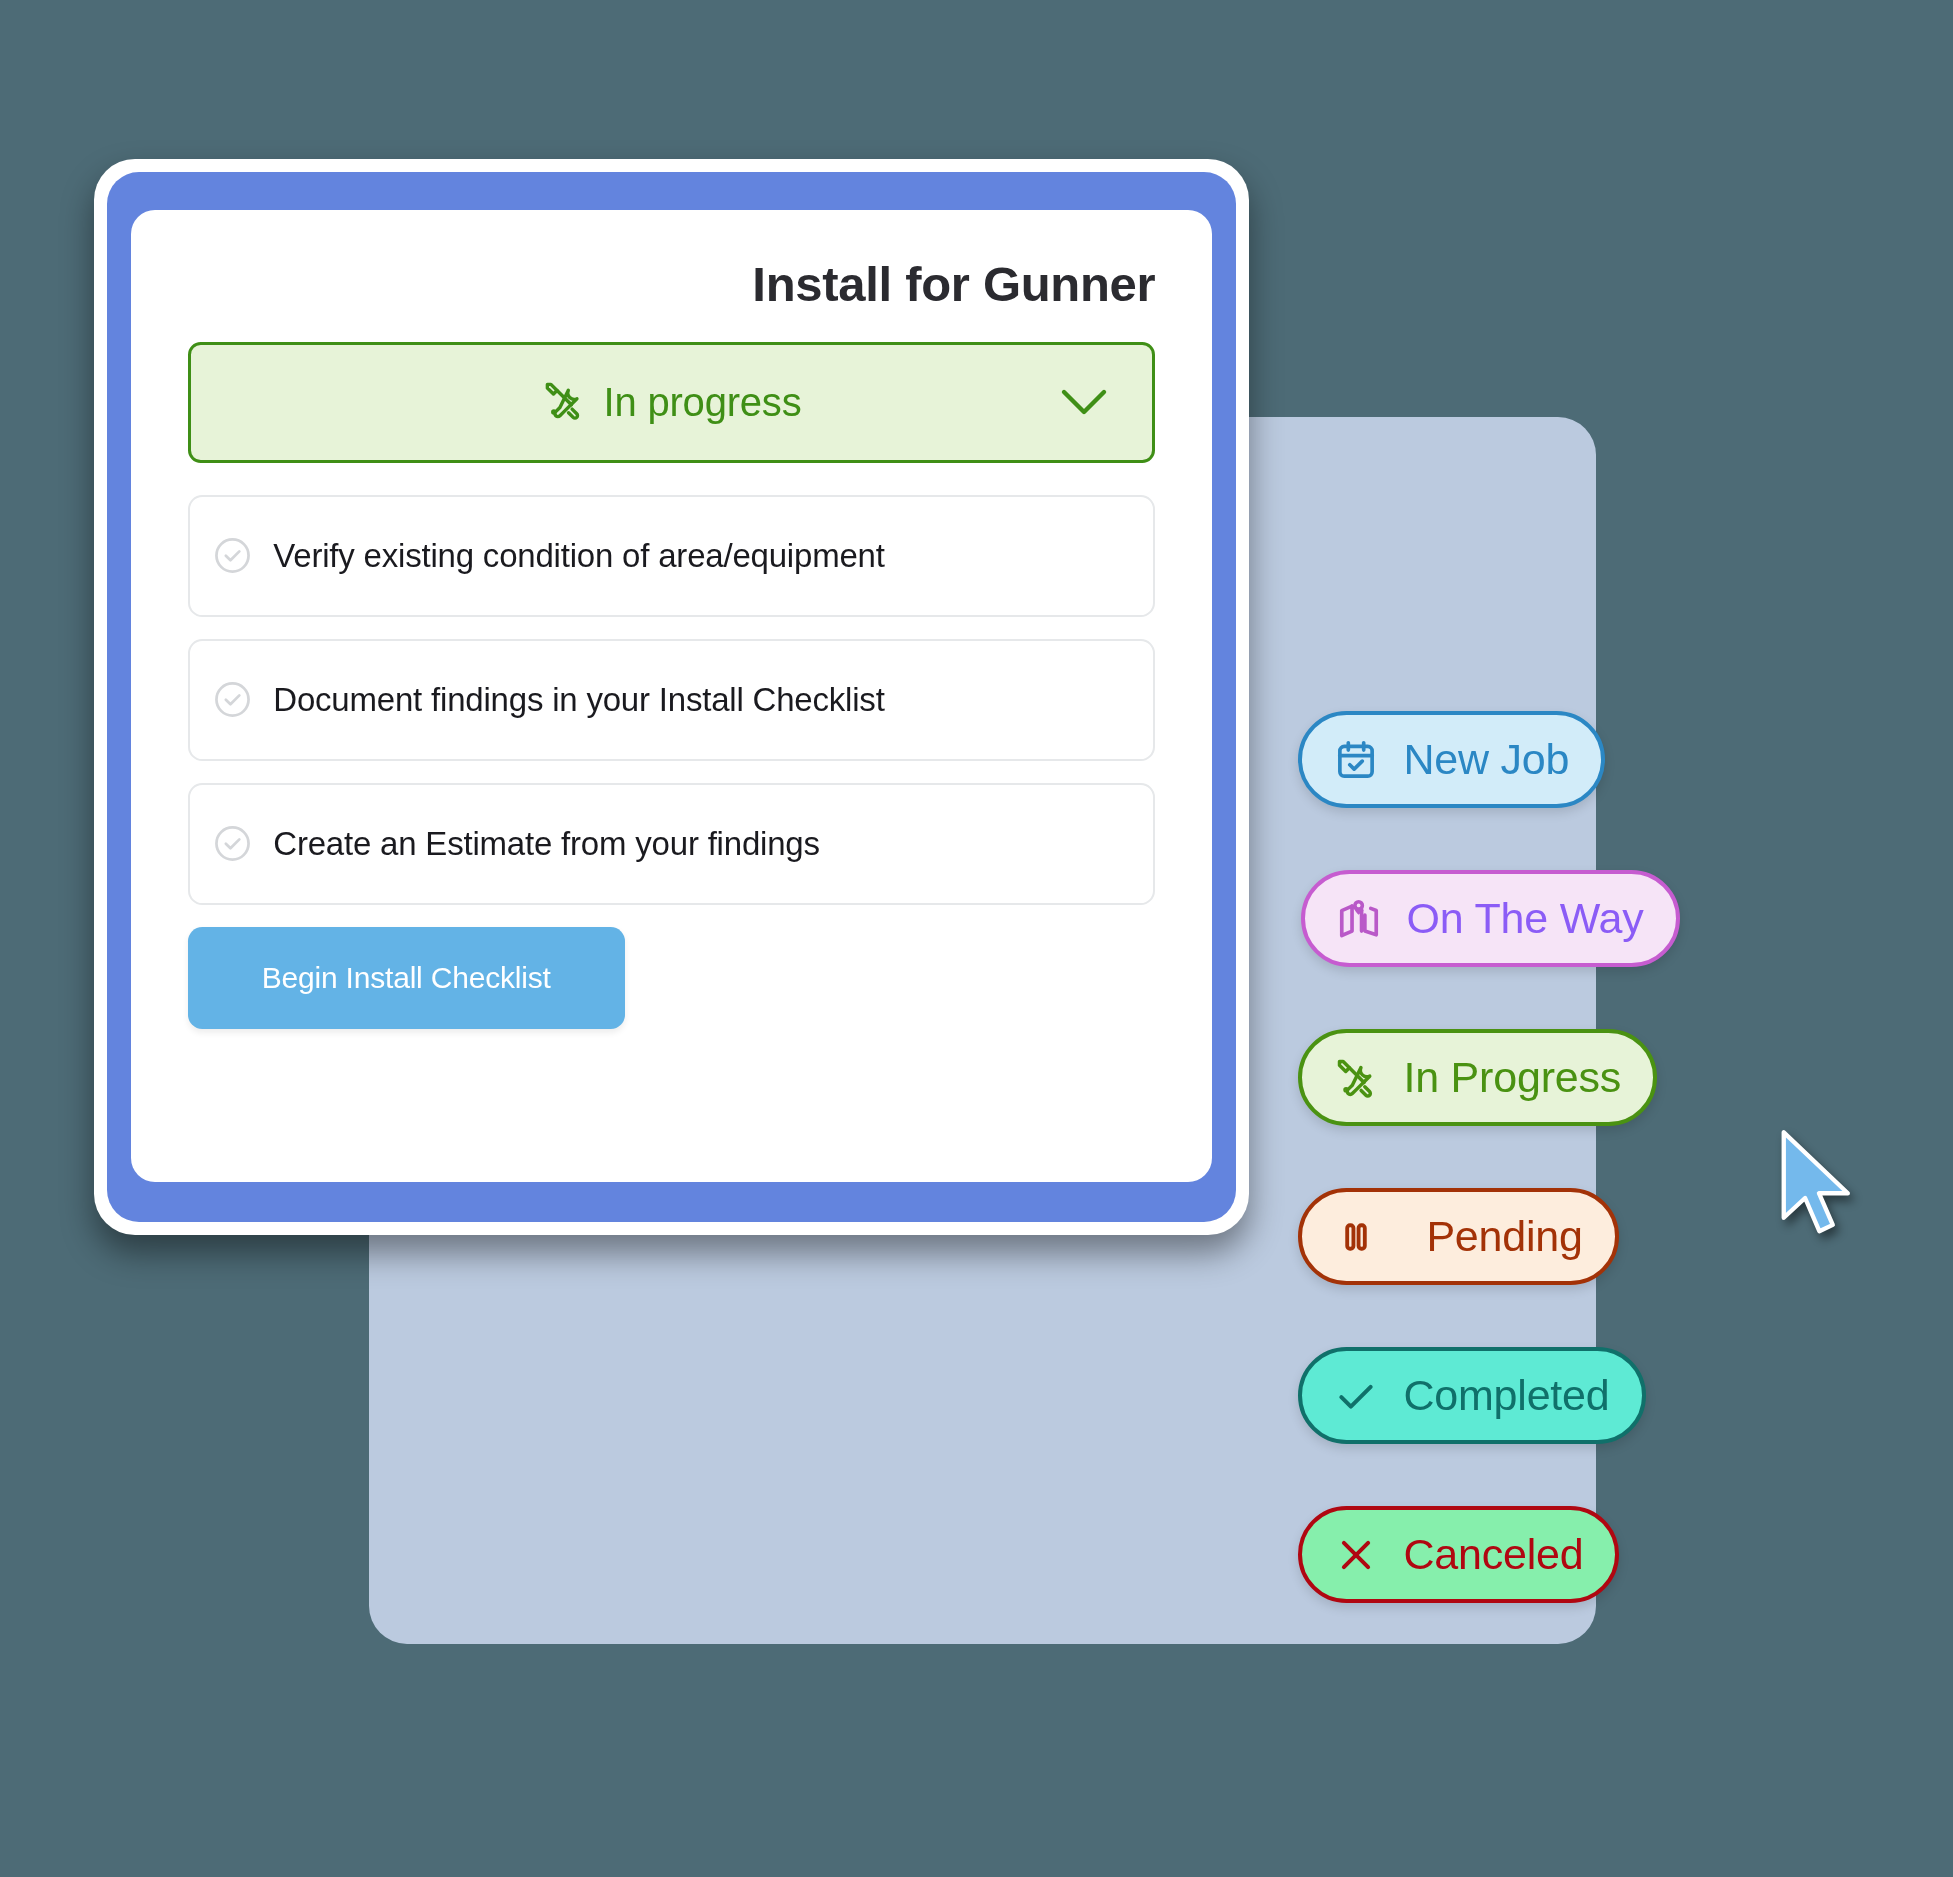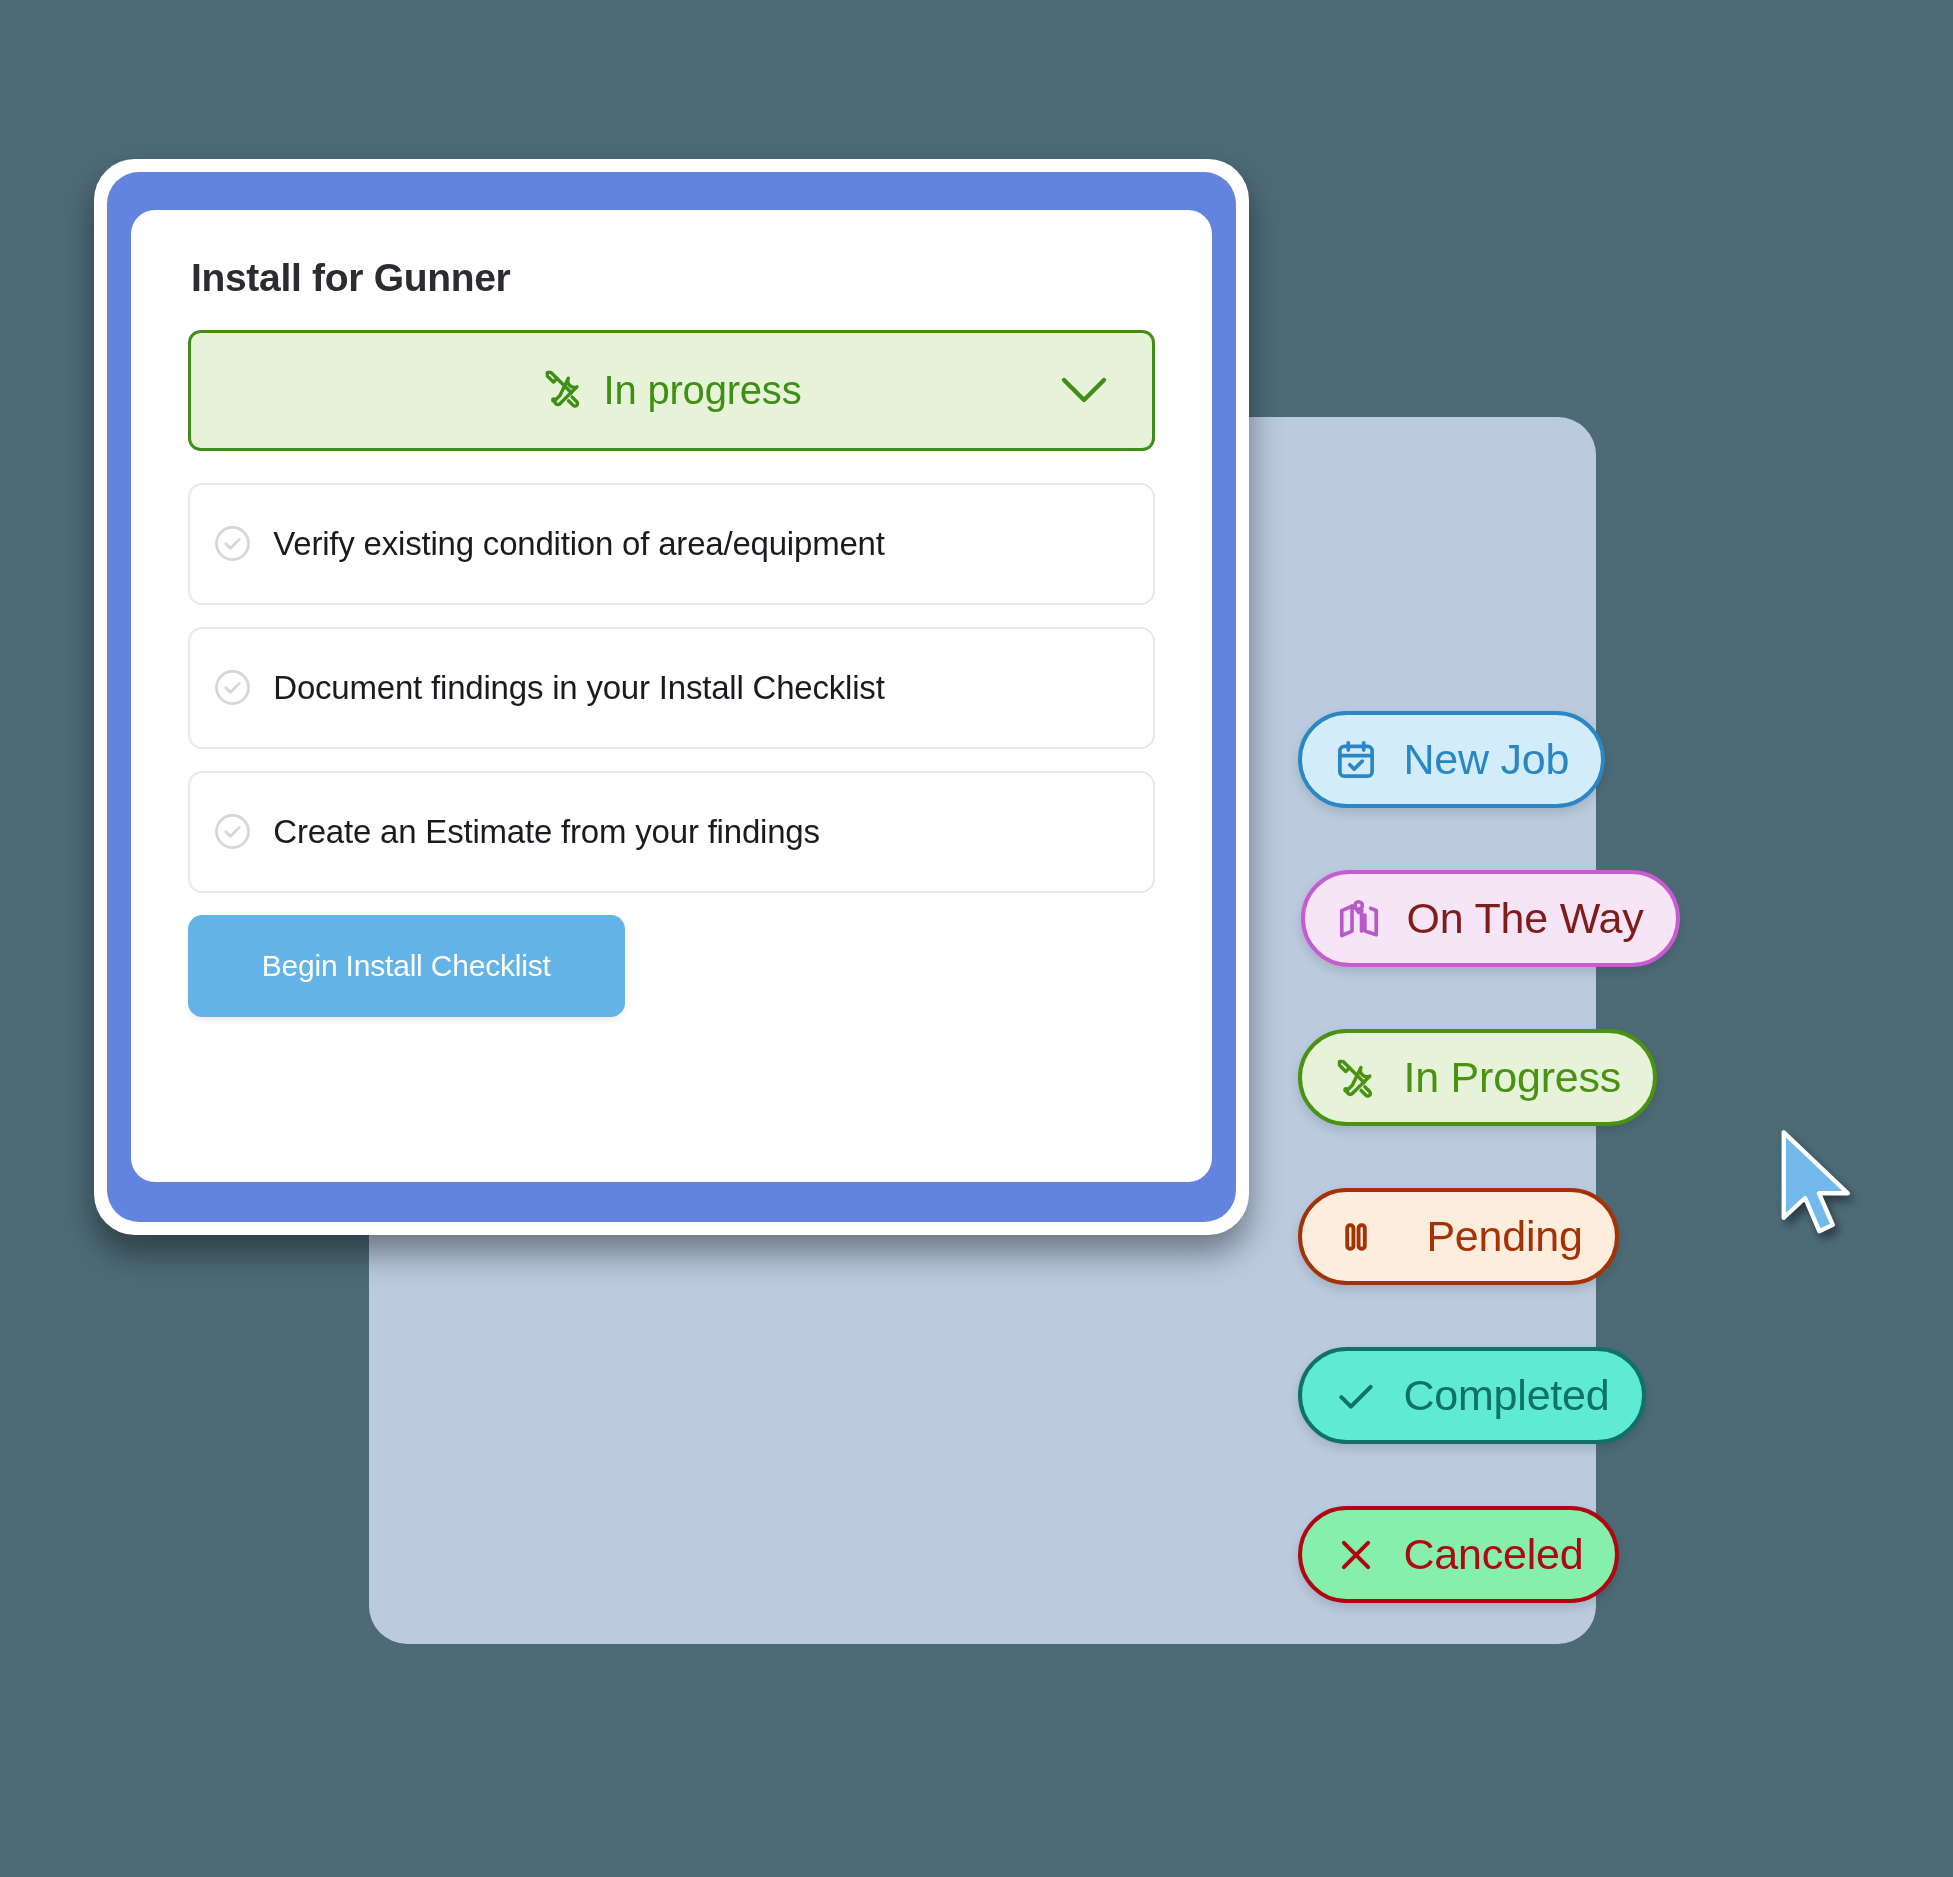--- a/index.html
+++ b/index.html
@@ -57,26 +57,27 @@
   #job-card-inner {
     width: 100%;
     height: 100%;
     background: #ffffff;
     border-radius: 24px;
     padding: 46px 57px 0 57px;
   }
 
   
   #card-title {
-    font-size: 39px;
+    font-size: 49px;
     font-weight: bold;
     color: #2b2b30;
     letter-spacing: -0.3px;
     margin-bottom: 30px;
     margin-left: 3.2px;
+    text-align: right;
   }
 
   
   #status-dropdown {
     position: relative;
     height: 121px;
     background: #e7f3d8;
     border: 3.2px solid #3f8f16;
     border-radius: 12.7px;
     display: flex;
@@ -192,21 +193,21 @@
   }
 
   .status-pill .pill-label {
     font-size: 43px;
     letter-spacing: -0.2px;
     white-space: nowrap;
   }
 
   
   #pill-new-job     { background: #d2ecf9; border-color: #2b87c4; color: #2b87c4; }
-  #pill-on-the-way  { background: #f6e4f7; border-color: #c65cd0; color: #7f1d1d; margin-left: 3.2px; }
+  #pill-on-the-way  { background: #f6e4f7; border-color: #c65cd0; color: #8b5cf6; margin-left: 3.2px; }
   #pill-in-progress { background: #e7f3d8; border-color: #4a9212; color: #4a9212; }
   #pill-pending     { background: #fdeddd; border-color: #a33207; color: #a33207; gap: 23px; }
   #pill-completed   { background: #5eead4; border-color: #10706a; color: #10706a; }
   #pill-canceled    { background: #86efac; border-color: #b00711; color: #b00711; }
 
   
   #mouse-cursor {
     position: absolute;
     left: 1779px;
     top: 1129px;

